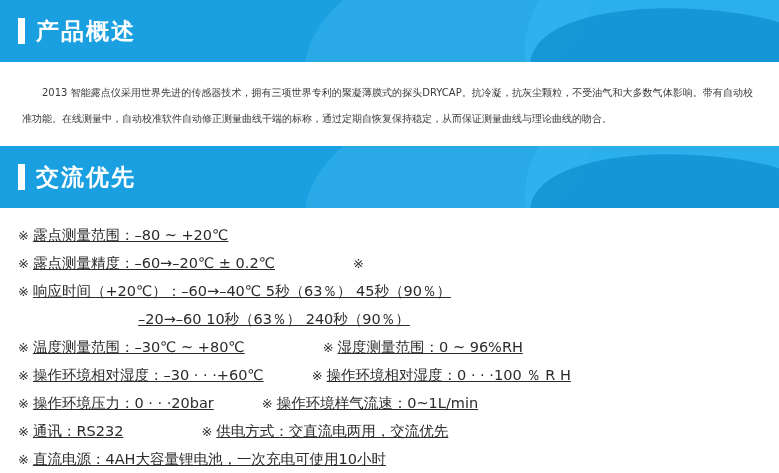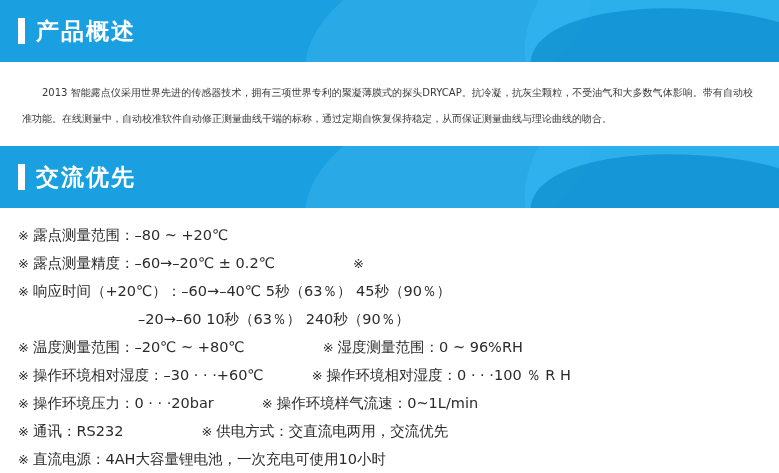--- a/index.html
+++ b/index.html
@@ -111,20 +111,21 @@
     white-space: nowrap;
   }
   .mark {
     color: #2b2b2b;
     font-size: 13px;
     margin-right: 4px;
     flex: 0 0 auto;
   }
   .spec-text {
     font-size: 14.5px;
+    text-decoration: underline;
   }
   .gap-md { margin-left: 48px; }
   .gap-lg { margin-left: 78px; }
   .indent-cont { margin-left: 120px; }
 </style>
 </head>
 <body>
 
 <div class="page">
 
@@ -173,21 +174,21 @@
         </div>
       </div>
       <div class="spec-row indent-cont">
         <div class="spec-item">
           <span class="spec-text">–20→–60   10秒（63％）   240秒（90％）</span>
         </div>
       </div>
       <div class="spec-row">
         <div class="spec-item">
           <span class="mark">※</span>
-          <span class="spec-text">温度测量范围：–20℃ ~ +80℃</span>
+          <span class="spec-text">温度测量范围：–30℃ ~ +80℃</span>
         </div>
         <div class="spec-item gap-lg">
           <span class="mark">※</span>
           <span class="spec-text">湿度测量范围：0 ~ 96%RH</span>
         </div>
       </div>
       <div class="spec-row">
         <div class="spec-item">
           <span class="mark">※</span>
           <span class="spec-text">操作环境相对湿度：–30 · · ·+60℃</span>

